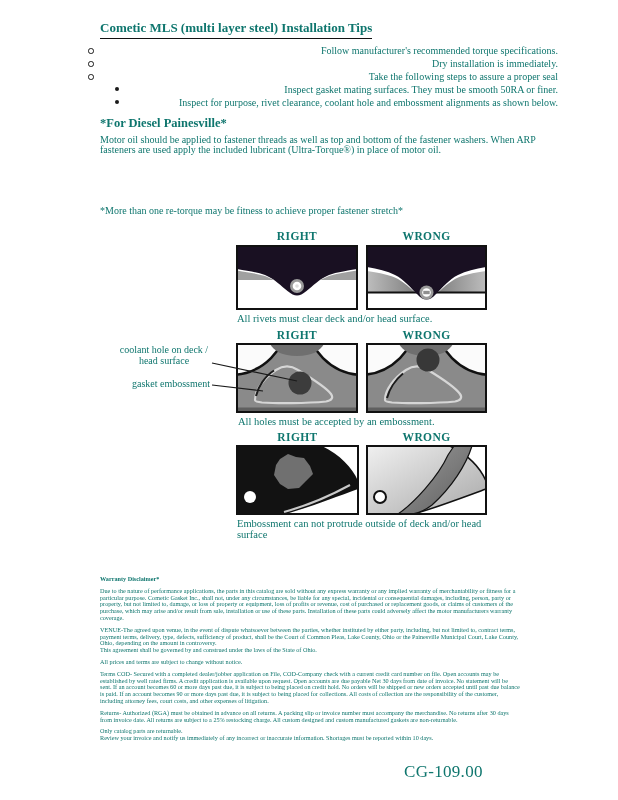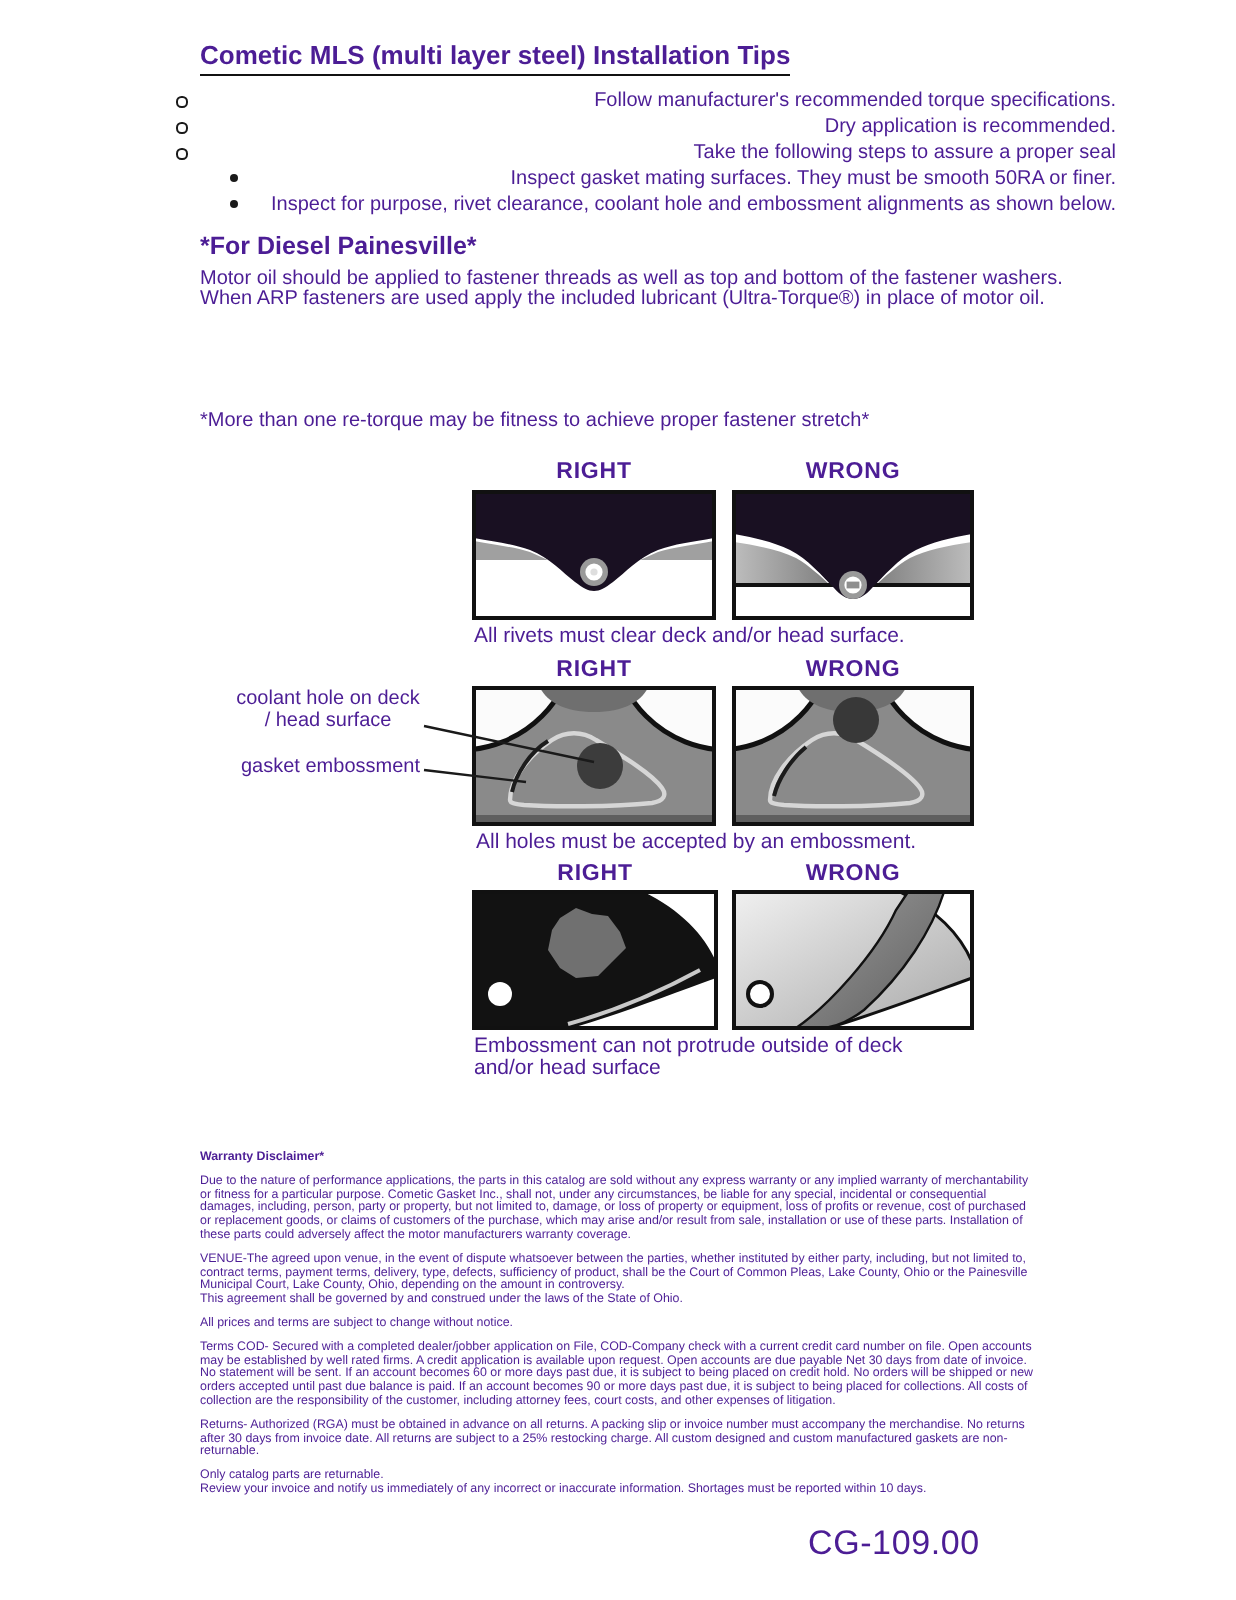--- a/index.html
+++ b/index.html
@@ -1,17 +1,17 @@
 <!DOCTYPE html>
 <html><head>
 <meta charset="utf-8">
 <style>
   html,body{margin:0;padding:0;background:#ffffff;}
   .page{position:relative;width:618px;height:800px;background:#ffffff;overflow:hidden;
-        font-family:Liberation Sans, sans-serif;color:#4c1d95;}
+        font-family:Liberation Serif, serif;color:#0f766e;}
   .abs{position:absolute;}
   .title{left:100px;top:20px;font-size:13px;font-weight:bold;
          border-bottom:1.6px solid #111;padding-bottom:2px;}
   .tips{left:88px;top:44px;width:470px;font-size:10px;}
   .tip-row{display:flex;align-items:flex-start;line-height:13px;justify-content:space-between;}
   .tip-row.sub{margin-left:27px;}
   .o-bullet{flex:0 0 auto;width:3.5px;height:3.5px;border:1px solid #1a1a1a;border-radius:50%;
             margin:4px 4px 0 0;}
   .f-bullet{flex:0 0 auto;width:4px;height:4px;background:#1a1a1a;border-radius:50%;
             margin:4px 4px 0 0;}
@@ -39,21 +39,21 @@
 
   <div class="abs title">Cometic MLS (multi layer steel) Installation Tips</div>
 
   <div class="abs tips">
     <div class="tip-row">
       <span class="o-bullet"></span>
       <span>Follow manufacturer's recommended torque specifications.</span>
     </div>
     <div class="tip-row">
       <span class="o-bullet"></span>
-      <span>Dry application is recommended.</span>
+      <span>Dry installation is immediately.</span>
     </div>
     <div class="tip-row">
       <span class="o-bullet"></span>
       <span>Take the following steps to assure a proper seal</span>
     </div>
     <div class="tip-row sub">
       <span class="f-bullet"></span>
       <span>Inspect gasket mating surfaces.  They must be smooth 50RA or finer.</span>
     </div>
     <div class="tip-row sub">

